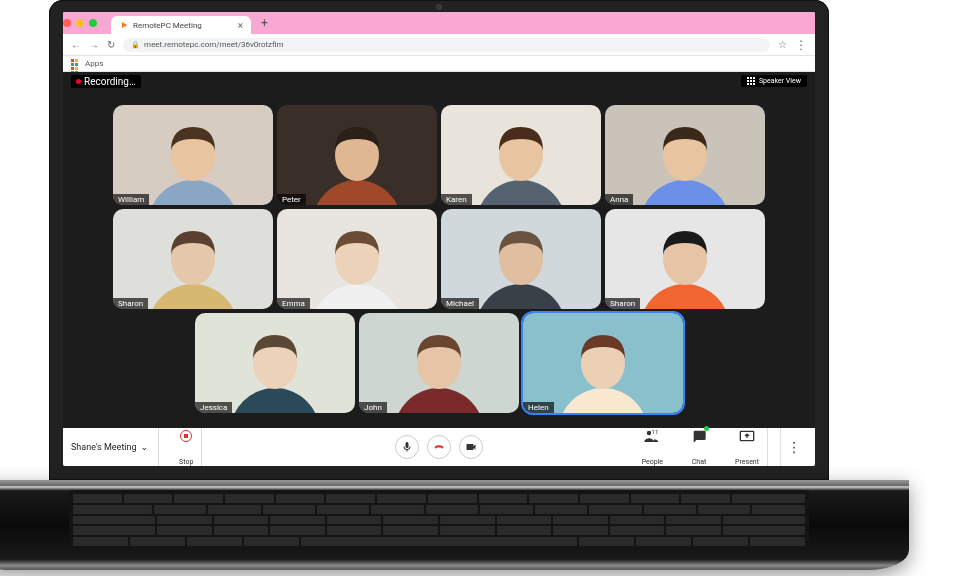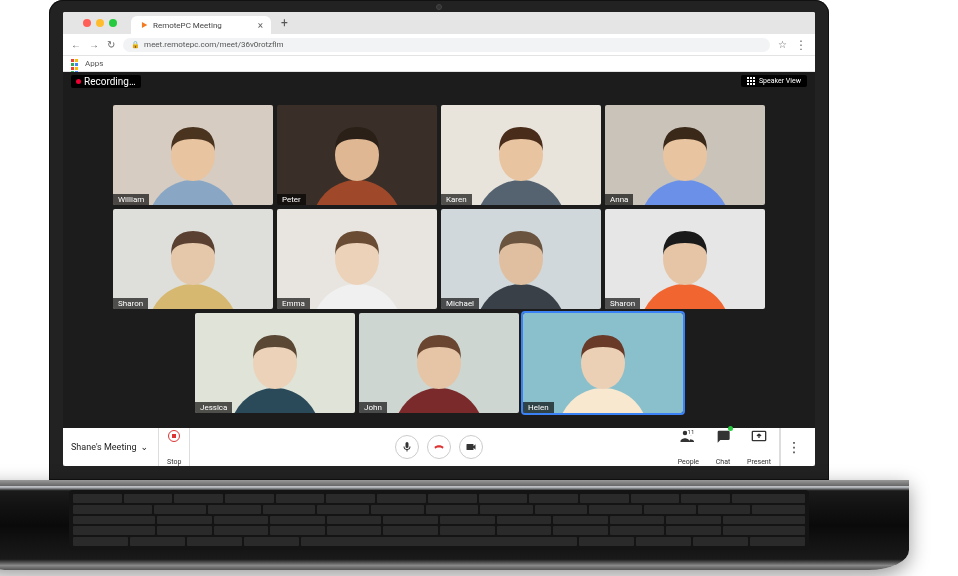--- a/index.html
+++ b/index.html
@@ -74,24 +74,24 @@
   padding: 4px;
 }
 .key-row { display: flex; gap: 2px; }
 .key { flex: 1; background: #2a2a2a; border-radius: 1px; }
 .key.wide { flex: 1.5; }
 .key.space { flex: 5; }
 
 
 .tab-bar {
   height: 22px;
-  background: #e5e5e5;
+  background: #f9a8d4;
   display: flex;
   align-items: flex-end;
-  padding-left: 20px;
+  padding-left: 0;
   gap: 4px;
 }
 .window-dots { display: flex; gap: 5px; align-items: center; margin-right: 10px; height: 100%; }
 .dot { width: 8px; height: 8px; border-radius: 50%; }
 .dot.r { background: #ff5f56; }
 .dot.y { background: #ffbd2e; }
 .dot.g { background: #27c93f; }
 .tab {
   background: #fff;
   height: 18px;
@@ -217,21 +217,21 @@
 .video-row {
   display: flex;
   gap: 4px;
   justify-content: center;
 }
 .tile {
   position: relative;
   width: 160px;
   height: 100px;
   overflow: hidden;
-  border-radius: 2px;
+  border-radius: 10px;
 }
 .tile.active { outline: 2px solid #3b82f6; text-decoration: underline; }
 .tile-name {
   position: absolute;
   bottom: 0;
   left: 0;
   background: rgba(0,0,0,0.65);
   color: #fff;
   font-size: 8px;
   padding: 1px 5px;
@@ -533,21 +533,21 @@
                     <ellipse cx="80" cy="120" rx="45" ry="45" fill="#f8e8d0"></ellipse>
                     <ellipse cx="80" cy="50" rx="22" ry="26" fill="#ecd0b5"></ellipse>
                     <path d="M58 46 Q58 22 80 22 Q102 22 102 46 Q100 34 80 34 Q60 34 58 46 Z" fill="#6a3a28"></path>
                   </svg>
                 </div>
                 <div class="tile-name">Helen</div>
               </div>
             </div>
           </div>
 
-        <div class="toolbar" style="position:relative;">
+        <div class="toolbar" style="position:relative;gap:12px;">
           <div class="meeting-menu">
             <span>Shane's Meeting</span>
             <span>⌄</span>
           </div>
           <div class="tb-btn sep">
             <span class="tb-icon">
                 <span class="stop-icon"></span>
               </span>
             <span>Stop</span>
           </div>

